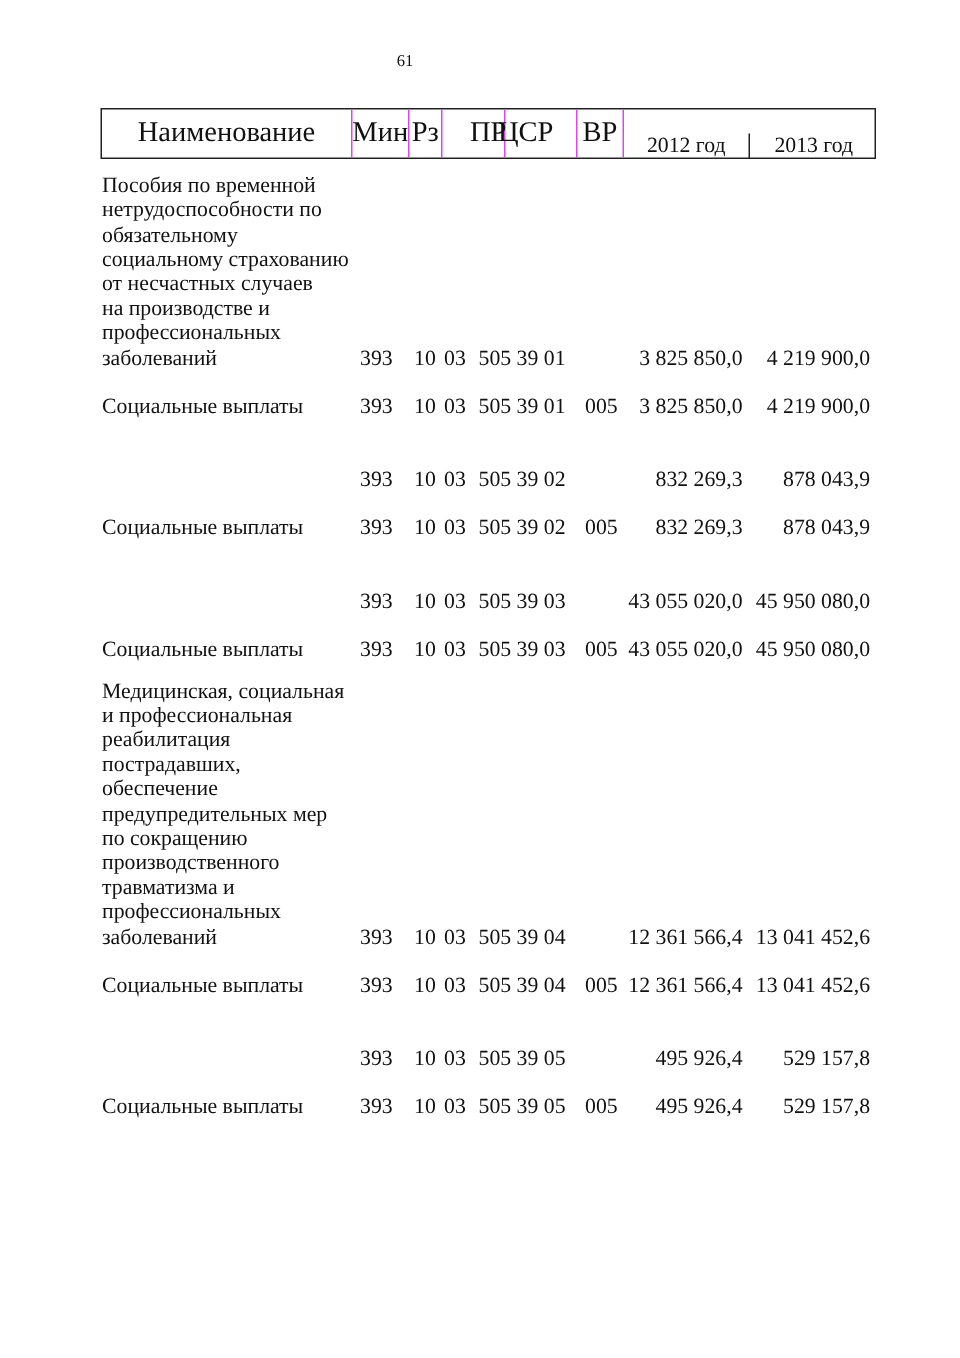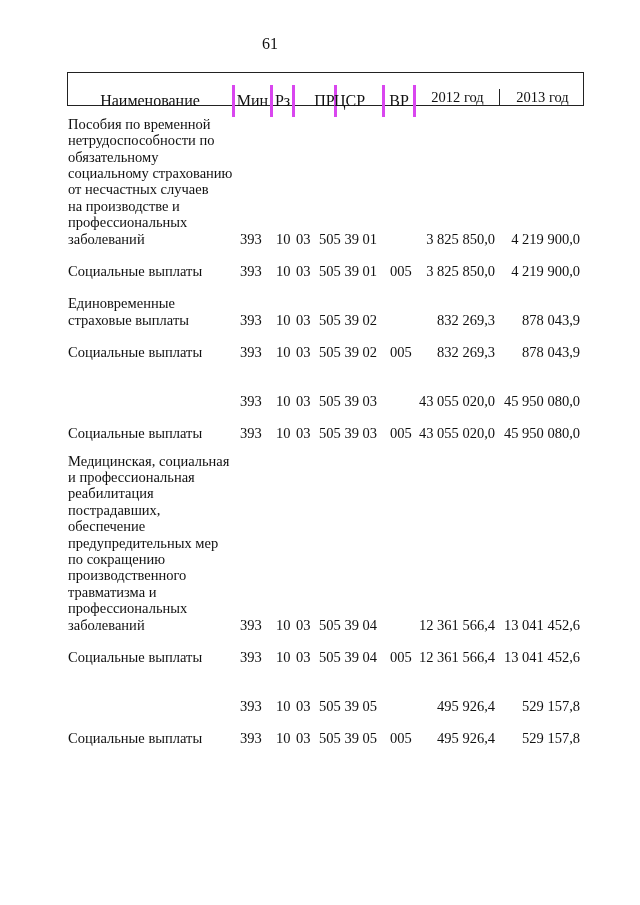--- a/index.html
+++ b/index.html
@@ -1,22 +1,22 @@
 <!DOCTYPE html>
 <html><head>
 <meta charset="utf-8">
 <style>
   html, body { margin: 0; padding: 0; background: #ffffff; }
   body { width: 640px; height: 905px; position: relative; overflow: hidden;
          font-family: "Liberation Serif", "DejaVu Serif", serif; color: #111; font-size: 14.5px; }
-  .page-number { position: absolute; top: 35px; left: 0; width: 540px; text-align: center; font-size: 16px; }
+  .page-number { position: absolute; top: 35px; left: 0; width: 540px; text-align: center; font-size: 11px; }
   .hdr { position: absolute; top: 72px; left: 67px; width: 517px; height: 34px;
          border: 1px solid #222; box-sizing: border-box; }
-  .hc { position: absolute; top: 12px; height: 100%; box-sizing: border-box;
-        border-right: 3px solid #d946ef; display: flex; align-items: center; justify-content: center; font-size: 16px; }
+  .hc { position: absolute; top: 0; height: 100%; box-sizing: border-box;
+        border-right: 1px solid #d946ef; display: flex; align-items: center; justify-content: center; font-size: 19px; }
   .sum-top { position: absolute; left: 348px; top: 0; width: 169px; height: 16px;
              border-bottom: 1px solid #222; display: flex; align-items: center; justify-content: center; }
   .sum-y { position: absolute; top: 16px; height: 17px; display: flex; align-items: center; justify-content: center; box-sizing: border-box; }
   .row { position: absolute; left: 0; width: 640px; }
   .name { position: absolute; left: 68px; width: 170px; line-height: 16.4px; white-space: pre-line; }
   .cell { position: absolute; bottom: 0; line-height: 16.4px; white-space: nowrap; }
   .c-min { left: 240px; }
   .c-rz { left: 276px; }
   .c-pr { left: 296px; }
   .c-csr { left: 319px; }
@@ -62,22 +62,20 @@
       <div class="name" style="top: 0px;">Социальные выплаты</div>
       <div class="cell c-min">393</div>
       <div class="cell c-rz">10</div>
       <div class="cell c-pr">03</div>
       <div class="cell c-csr">505 39 01</div>
       <div class="cell c-vr">005</div>
       <div class="cell c-y1">3 825 850,0</div>
       <div class="cell c-y2">4 219 900,0</div>
     </div>
     <div class="row" style="top: 295.2px; height: 32.8px;">
-      <div class="name" style="top: 0px;">Единовременные
-страховые выплаты</div>
       <div class="cell c-min">393</div>
       <div class="cell c-rz">10</div>
       <div class="cell c-pr">03</div>
       <div class="cell c-csr">505 39 02</div>
       <div class="cell c-vr"></div>
       <div class="cell c-y1">832 269,3</div>
       <div class="cell c-y2">878 043,9</div>
     </div>
     <div class="row" style="top: 343.6px; height: 16.4px;">
       <div class="name" style="top: 0px;">Социальные выплаты</div>

